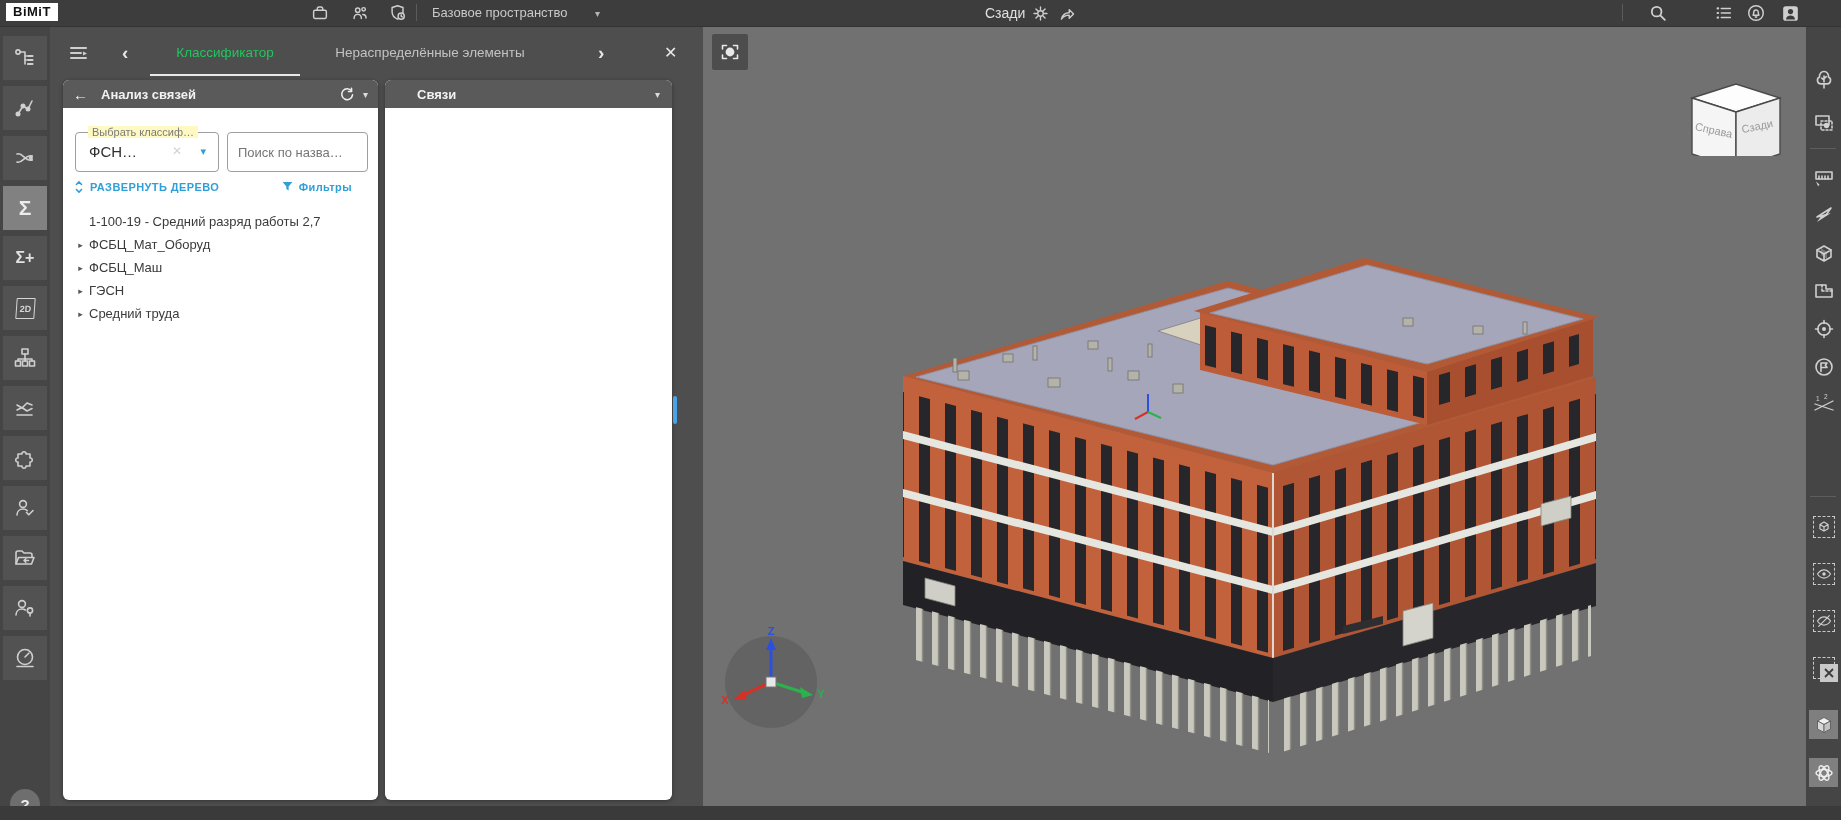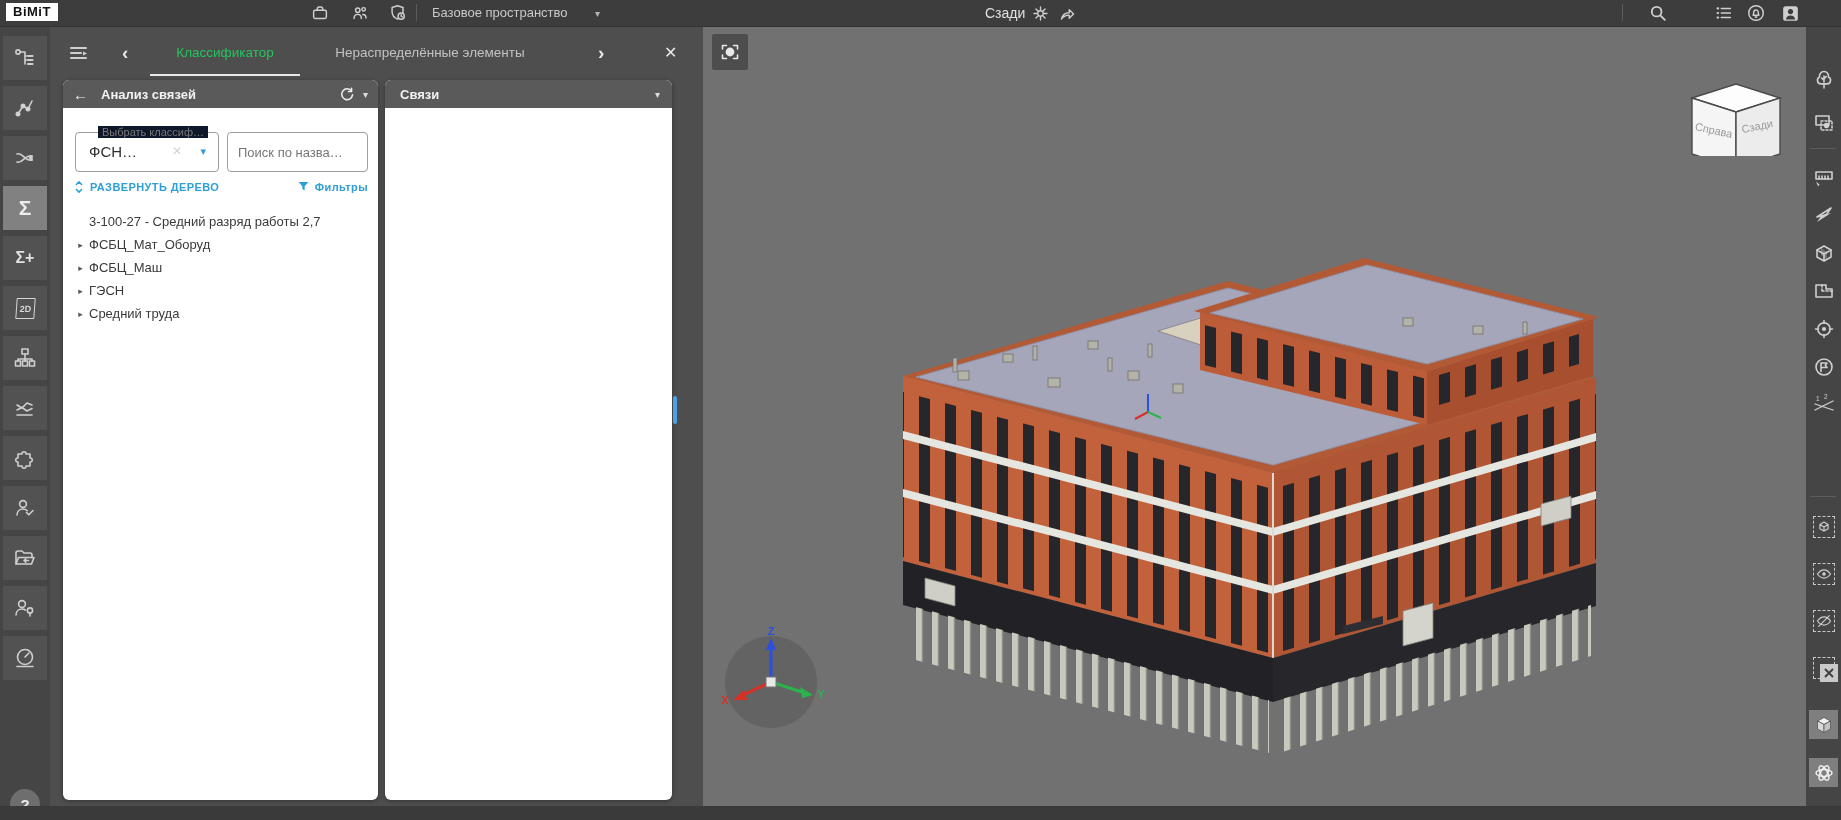--- a/index.html
+++ b/index.html
@@ -34,21 +34,21 @@
   .panelwrap{left:50px;top:26px;width:653px;height:780px;background:#4e4e4e;z-index:10;}
   .tabstrip{left:0;top:0;width:653px;height:54px;}
   .tab{top:0;height:54px;line-height:54px;text-align:center;font-size:13.5px;color:#c2c2c2;cursor:pointer;white-space:nowrap;}
   .tab.active{color:#22c55e;}
   .tabline{height:2px;background:#e8e8e8;top:48px;}
   .strip-btn{color:#e8e8e8;font-size:19px;font-weight:bold;top:14px;cursor:pointer;line-height:26px;}
   .card{top:54px;height:720px;background:#fff;border-radius:6px;box-shadow:0 1px 4px rgba(0,0,0,.35);overflow:hidden;}
   .cardhead{left:0;top:0;right:0;height:28px;background:#5a5a5a;color:#f2f2f2;display:flex;align-items:center;}
   .cardtitle{font-size:13px;font-weight:bold;}
   .fieldbox{border:1px solid #9e9e9e;border-radius:4px;background:#fff;}
-  .floatlabel{position:absolute;top:-7px;left:22px;background:#0f172a;padding:0 4px;font-size:11px;color:#7a7a7a;white-space:nowrap;}
+  .floatlabel{position:absolute;top:-7px;left:12px;background:#fef9c3;padding:0 4px;font-size:11px;color:#7a7a7a;white-space:nowrap;}
   .selval{font-size:15px;color:#2f2f2f;}
   .searchinput{border:none;outline:none;width:100%;height:100%;font-size:13px;color:#333;background:transparent;font-family:inherit;padding:0 10px;box-sizing:border-box;}
   .bluelink{color:#2f9fd8;font-size:11px;font-weight:bold;letter-spacing:.4px;cursor:pointer;display:flex;align-items:center;gap:5px;}
   .treerow{left:0;right:0;height:23px;display:flex;align-items:center;cursor:pointer;font-size:13px;color:#3a3a3a;}
   .treerow .arr{width:17px;text-align:center;font-size:9px;color:#555;flex:none;margin-left:9px;}
   .handle{left:623px;top:370px;width:4px;height:28px;background:#4aa3e6;border-radius:2px;cursor:ew-resize;z-index:15;}
   
   .viewport{left:703px;top:26px;width:1103px;height:780px;background:#717171;z-index:5;}
   .focusbtn{left:9px;top:8px;width:36px;height:36px;background:#4d4d4d;border-radius:2px;display:flex;align-items:center;justify-content:center;cursor:pointer;}
   .bottomstrip{left:0;top:806px;width:1841px;height:14px;background:#3a3a3a;z-index:40;}
@@ -254,31 +254,31 @@
       <input class="searchinput" placeholder="Поиск по назва…" style="">
     </div>
 
     <div class="abs bluelink" style="left:10px;top:100px">
       <svg width="12" height="14" viewBox="0 0 14 16" style="stroke:#2f9fd8;fill:none;stroke-width:1.8;stroke-linecap:round;stroke-linejoin:round">
           <path d="M4 5 l3-3 3 3"></path>
           <path d="M4 11 l3 3 3-3"></path>
         </svg>
       <span>РАЗВЕРНУТЬ ДЕРЕВО</span>
     </div>
-    <div class="abs bluelink" style="right:10px;top:100px">
+    <div class="abs bluelink" style="right:26px;top:100px">
       <svg width="13" height="13" viewBox="0 0 16 16">
           <path d="M2 2.5 h12 l-4.6 5.6 v4.8 l-2.8-1.7 V8.1 z" fill="#2f9fd8"></path>
         </svg>
       <span>Фильтры</span>
     </div>
 
     <div class="abs" style="left:0;right:0;top:130px">
       <div class="treerow">
         <span class="arr" style="visibility:hidden"></span>
-        <span>3-100-27 - Средний разряд работы 2,7</span>
+        <span>1-100-19 - Средний разряд работы 2,7</span>
       </div>
       <div class="treerow">
         <span class="arr">▸</span>
         <span>ФСБЦ_Мат_Оборуд</span>
       </div>
       <div class="treerow">
         <span class="arr">▸</span>
         <span>ФСБЦ_Маш</span>
       </div>
       <div class="treerow">
@@ -287,21 +287,21 @@
       </div>
       <div class="treerow">
         <span class="arr">▸</span>
         <span>Средний труда</span>
       </div>
     </div>
   </div>
 
   <div class="abs card" style="left:335px;width:287px">
     <div class="cardhead">
-      <span class="cardtitle" style="margin-left:15px">Связи</span>
+      <span class="cardtitle" style="margin-left:32px">Связи</span>
       <span style="margin-left:auto;margin-right:12px;font-size:10px;color:#dcdcdc;cursor:pointer">▾</span>
     </div>
   </div>
 
   <div class="abs handle"></div>
 </div>
 
 <div class="abs viewport">
 
   <svg class="abs" style="left:0;top:0" width="1103" height="780" viewBox="0 0 1103 780">

